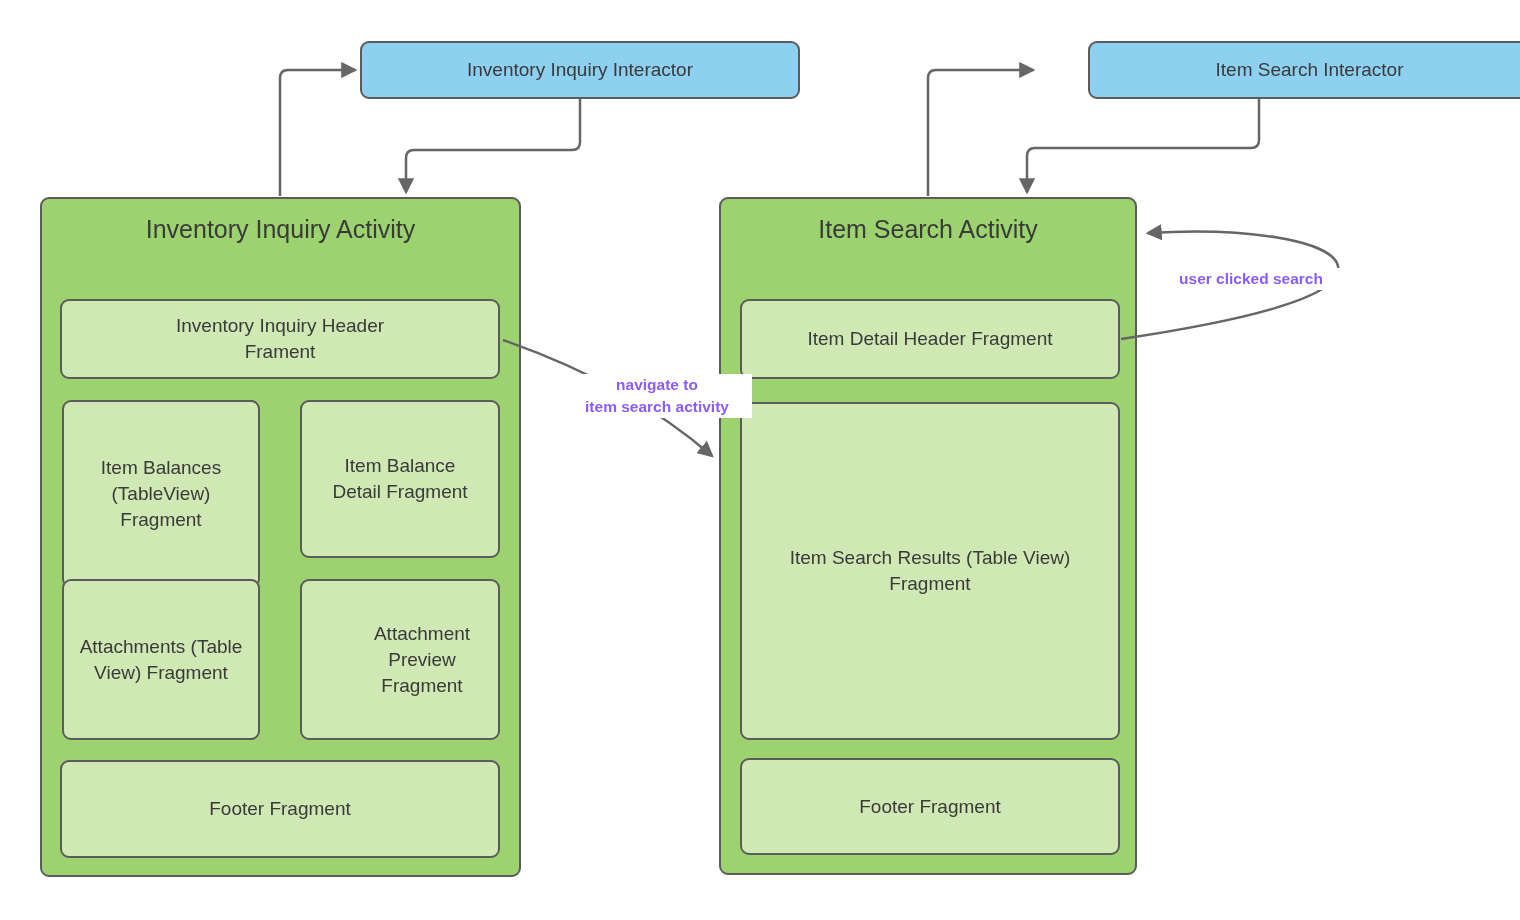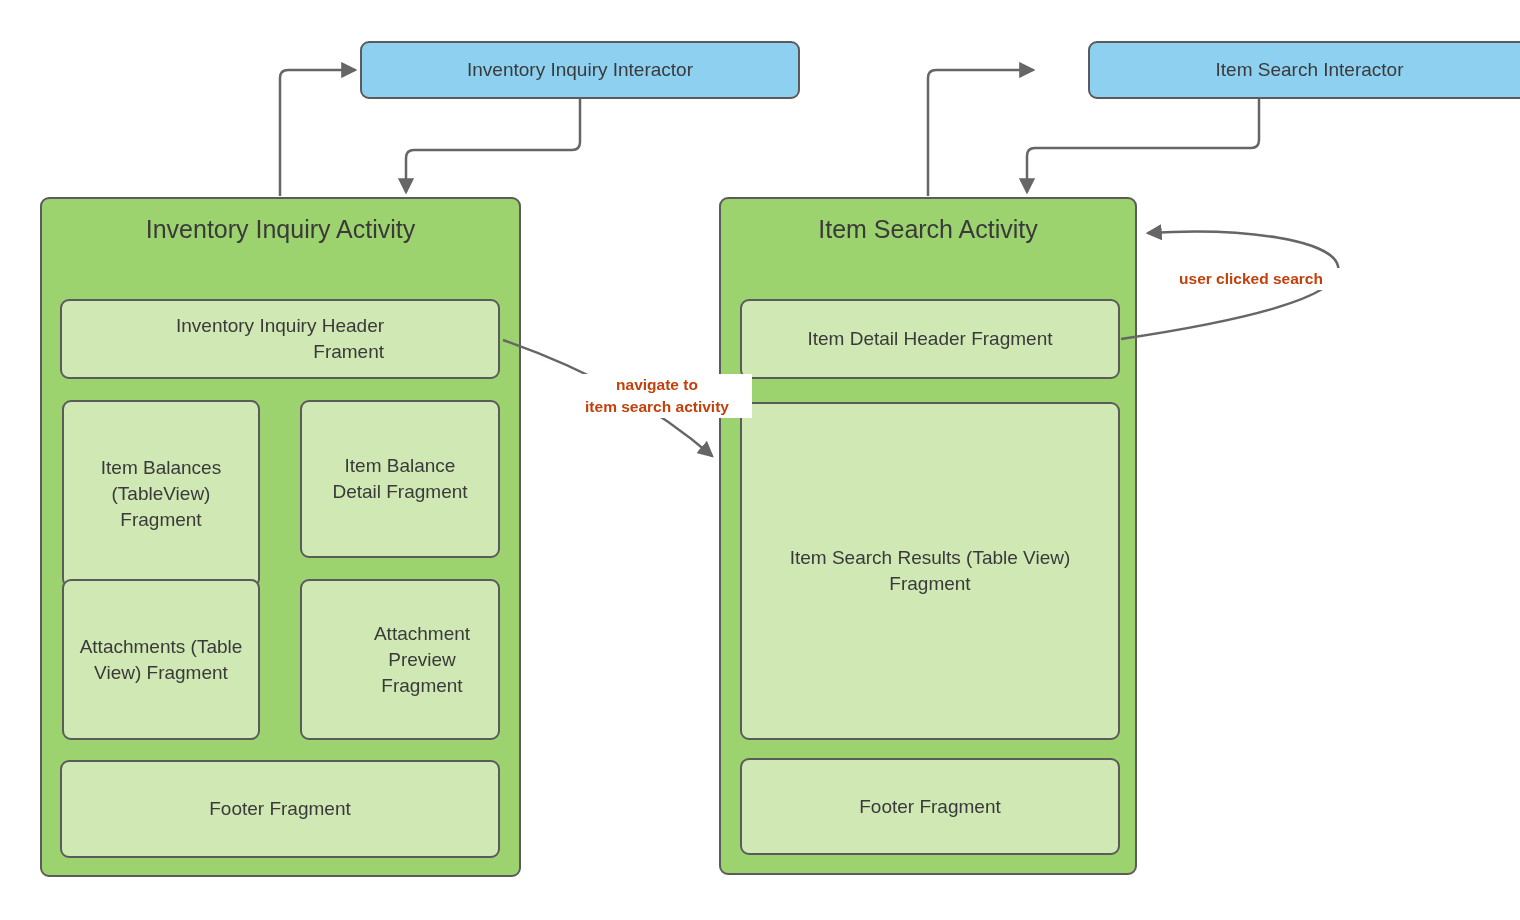--- a/index.html
+++ b/index.html
@@ -58,28 +58,28 @@
     stroke-width: 2.5px;
   }
   .connectors marker path { fill: var(--connector, #666666); }
   .edge-label {
     position: absolute;
     background: var(--canvas-bg, #ffffff);
     text-align: center;
     font-size: 15.5px;
     font-weight: bold;
     line-height: 22px;
-    color: #c2410c;
+    color: #8b5cf6;
   }
   
   #int-inv     { left: 360px;  top: 41px;  width: 440px; height: 58px; }
   #int-search  { left: 1088px; top: 41px;  width: 443px; height: 58px; }
   #act-inv     { left: 40px;   top: 197px; width: 481px; height: 680px; }
   #act-search  { left: 719px;  top: 197px; width: 418px; height: 678px; }
-  #f-inv-header     { left: 60px;  top: 299px; width: 440px; height: 80px; text-align: right; }
+  #f-inv-header     { left: 60px;  top: 299px; width: 440px; height: 80px; }
   #f-balances       { left: 62px;  top: 400px; width: 198px; height: 188px; }
   #f-detail         { left: 300px; top: 400px; width: 200px; height: 158px; }
   #f-attach         { left: 62px;  top: 579px; width: 198px; height: 161px; }
   #f-preview        { left: 300px; top: 579px; width: 200px; height: 161px; padding-left: 44px; }
   #f-inv-footer     { left: 60px;  top: 760px; width: 440px; height: 98px; }
   #f-search-header  { left: 740px; top: 299px; width: 380px; height: 80px; }
   #f-results        { left: 740px; top: 402px; width: 380px; height: 338px; }
   #f-search-footer  { left: 740px; top: 758px; width: 380px; height: 97px; }
   #lbl-nav { left: 518px;  top: 374px; width: 190px; margin-left: 44px; }
   #lbl-ucs { left: 1160px; top: 268px; width: 182px; }

